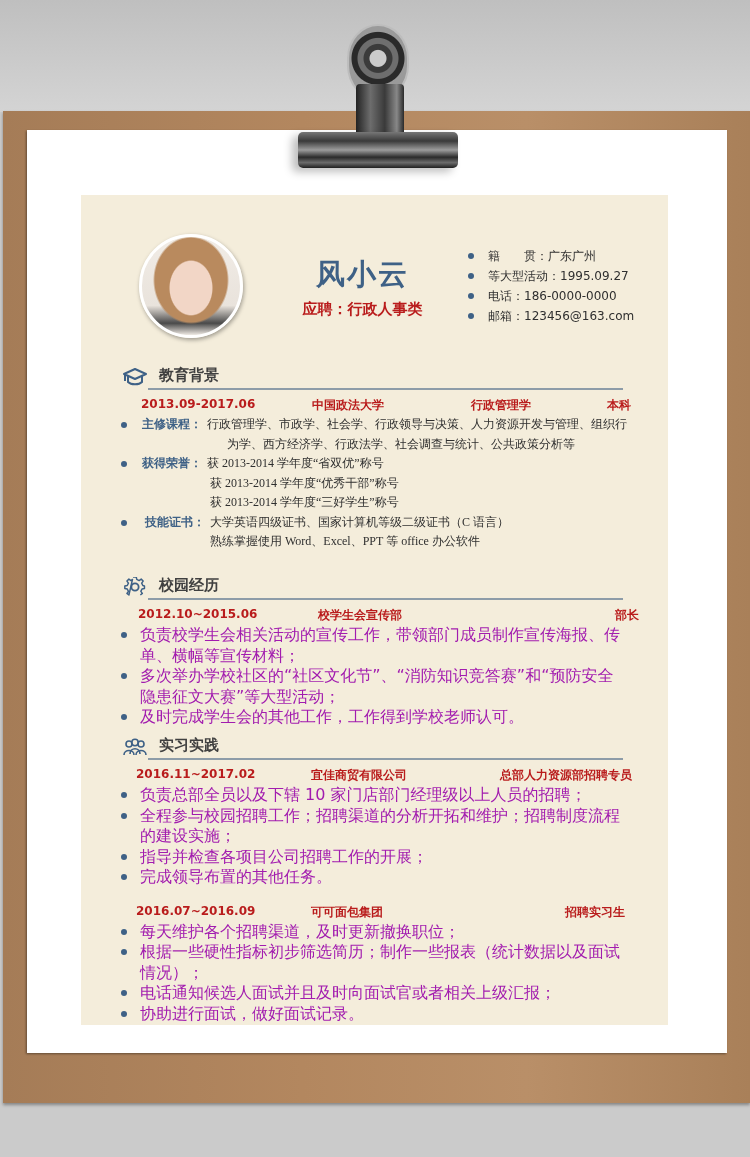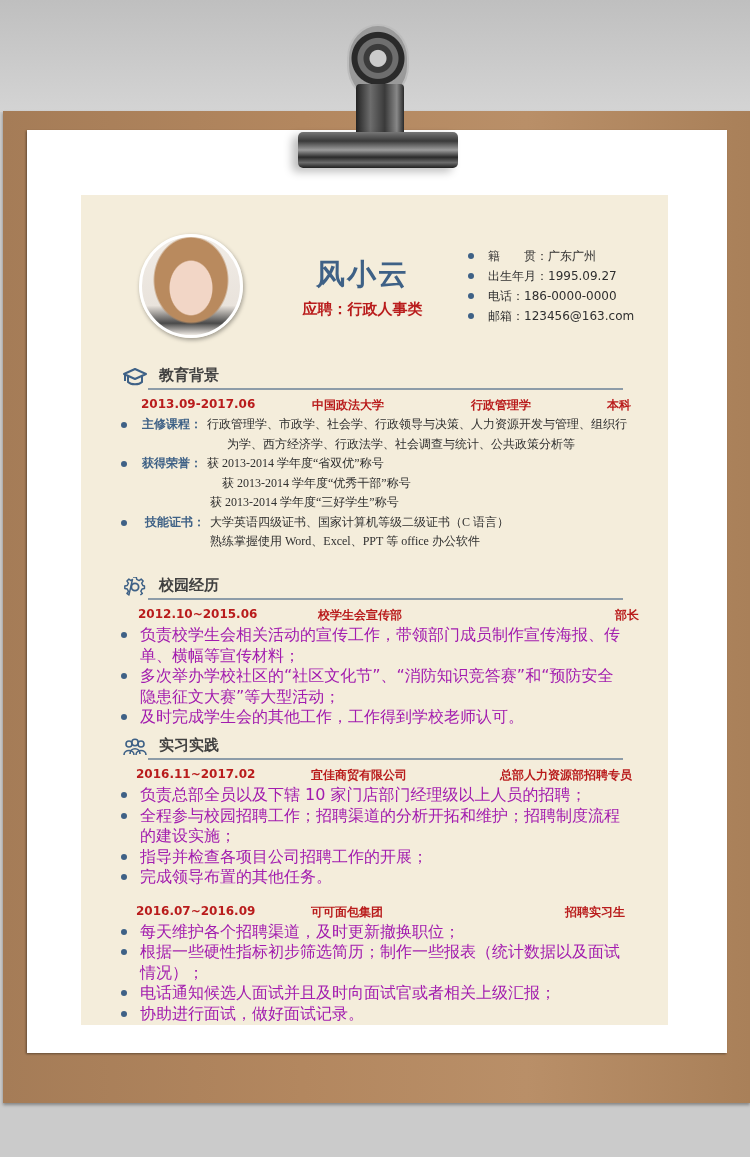--- a/index.html
+++ b/index.html
@@ -111,21 +111,21 @@
 <div class="apply">应聘：行政人事类</div>
 
 <div class="info">
   <div class="info-row">
     <span class="dot"></span>
     <span>籍　　贯：</span>
     <span>广东广州</span>
   </div>
   <div class="info-row">
     <span class="dot"></span>
-    <span>出生年月：</span>
+    <span>等大型活动：</span>
     <span>1995.09.27</span>
   </div>
   <div class="info-row">
     <span class="dot"></span>
     <span>电话：</span>
     <span>186-0000-0000</span>
   </div>
   <div class="info-row">
     <span class="dot"></span>
     <span>邮箱：</span>
@@ -155,21 +155,21 @@
     <div class="v">
       <div>行政管理学、市政学、社会学、行政领导与决策、人力资源开发与管理、组织行</div>
       <div style="margin-left:20px">为学、西方经济学、行政法学、社会调查与统计、公共政策分析等</div>
     </div>
   </div>
   <div class="kv">
     <span class="b"></span>
     <span class="k">获得荣誉：</span>
     <div class="v">
       <div>获 2013-2014 学年度“省双优”称号</div>
-      <div style="margin-left:15px">获 2013-2014 学年度“优秀干部”称号</div>
+      <div style="margin-left:3px">获 2013-2014 学年度“优秀干部”称号</div>
       <div style="margin-left:3px">获 2013-2014 学年度“三好学生”称号</div>
     </div>
   </div>
   <div class="kv">
     <span class="b"></span>
     <span class="k" style="left:27px">技能证书：</span>
     <div class="v" style="margin-left:92px">
       <div>大学英语四级证书、国家计算机等级二级证书（C 语言）</div>
       <div>熟练掌握使用 Word、Excel、PPT 等 office 办公软件</div>
     </div>

